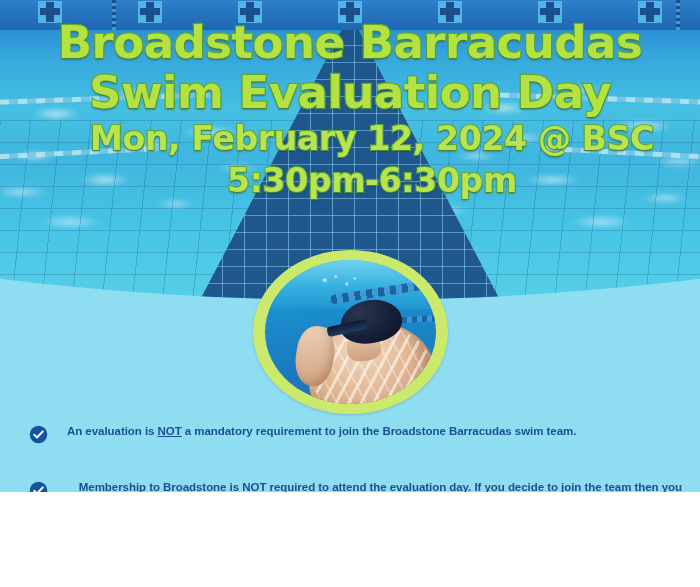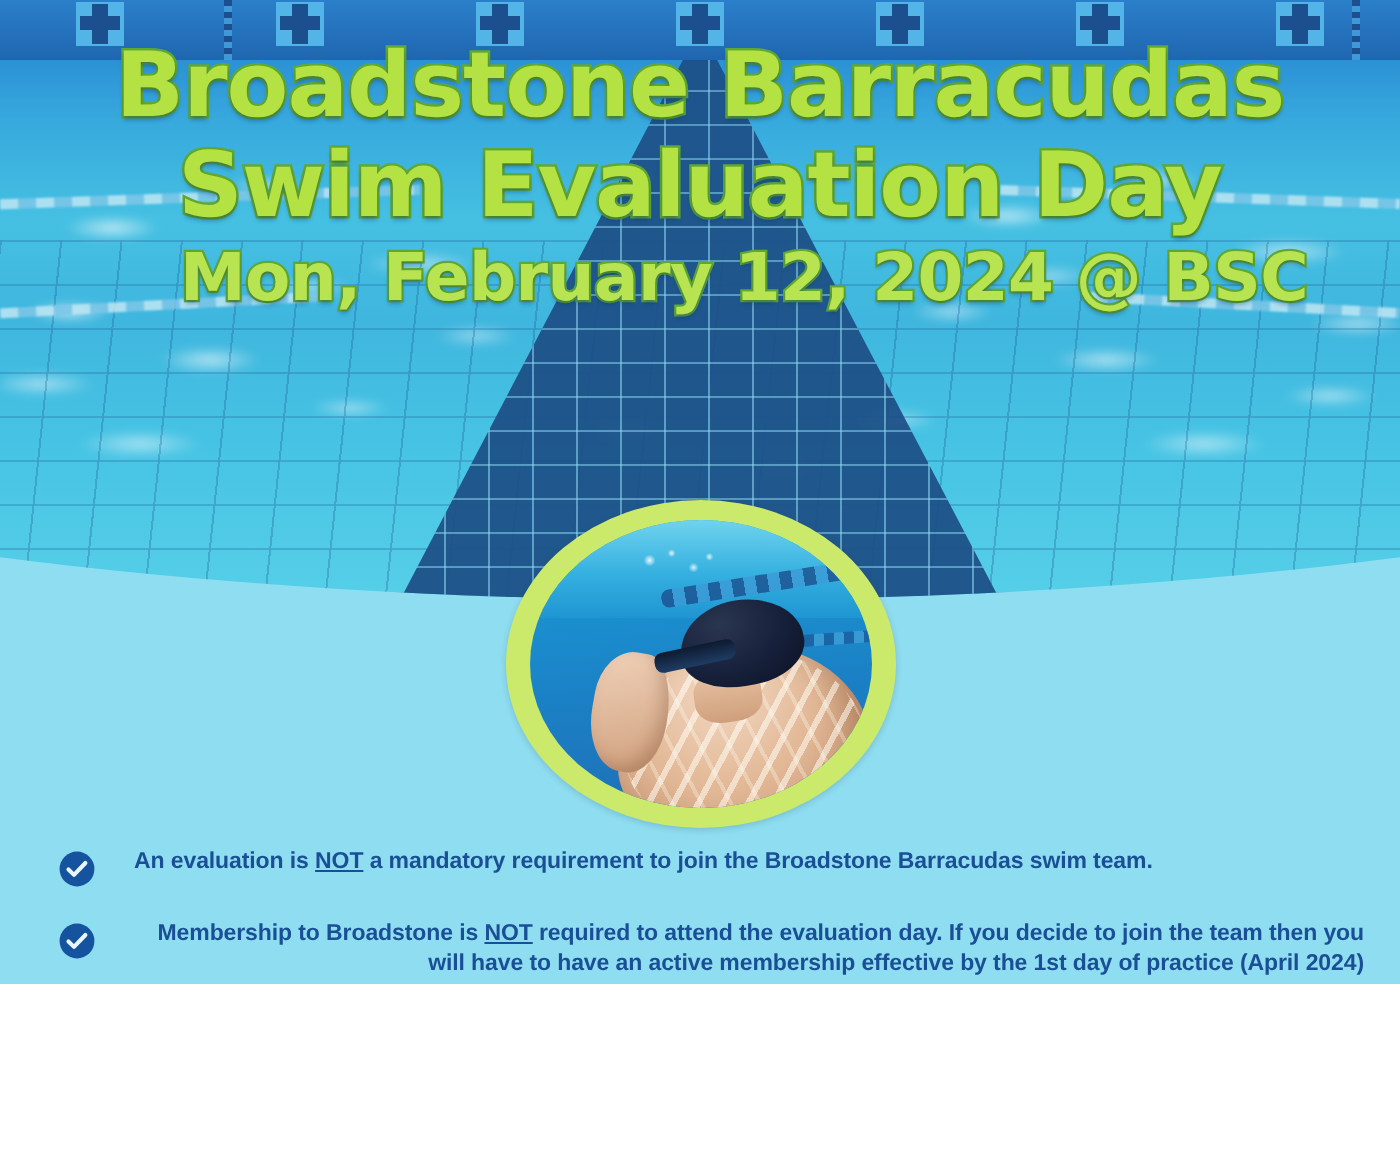--- a/index.html
+++ b/index.html
@@ -311,21 +311,21 @@
     font-weight: bold;
     font-size: 11.5px;
     line-height: 14.5px;
     color: #1a4f96;
     letter-spacing: -0.05px;
   }
   .bullet-text .u {
     text-decoration: underline;
   }
   .bullet-row.first .bullet-text { padding-left: 8px; }
-  .bullet-row.first { margin-bottom: 16px; }
+  .bullet-row.first { margin-bottom: 36px; }
   .bullet-row.second { margin-bottom: 14px; text-align: right; }
 </style>
 </head>
 <body>
 
 <div class="flyer">
 
   <div class="pool-photo">
     <div class="pool-base"></div>
     <div class="pool-caustics"></div>
@@ -351,20 +351,21 @@
       <div class="cross"></div>
     </div>
     <div class="wall-seam" style="left:112px;"></div>
     <div class="wall-seam" style="left:676px;"></div>
   </div>
 
   <div class="headline-block">
     <div class="title-line">Broadstone Barracudas</div>
     <div class="title-line">Swim Evaluation Day</div>
     <div class="subtitle-line">Mon, February 12, 2024 @ BSC</div>
+    <div class="subtitle-line">5:30pm-6:30pm</div>
   </div>
 
   <div class="swimmer-ring">
     <div class="swimmer-photo">
       <div class="sw-surface"></div>
       <div class="sw-bubbles"></div>
       <div class="sw-lanerope"></div>
       <div class="sw-lanerope2"></div>
       <div class="sw-body"></div>
       <div class="sw-body-light"></div>

